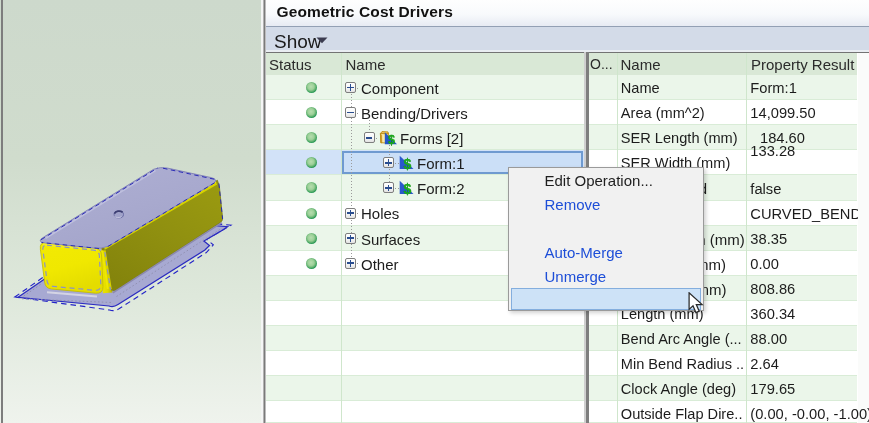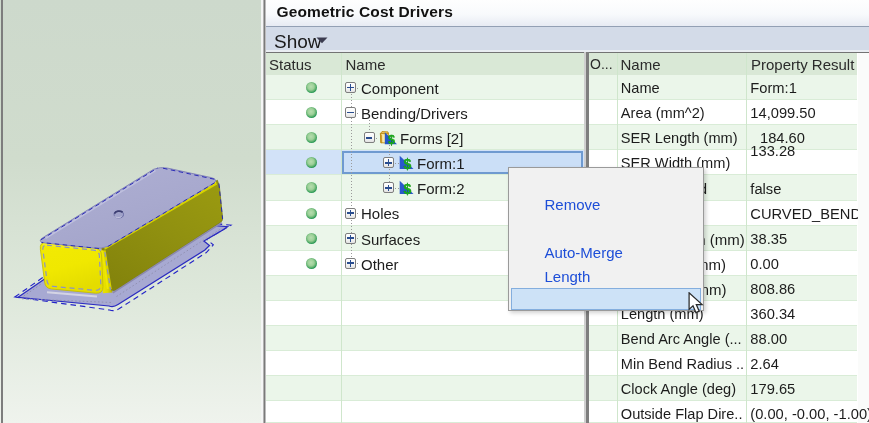--- a/index.html
+++ b/index.html
@@ -266,19 +266,20 @@
 <div class="rtname" style="left:620.8px;top:406.35px;">Outside Flap Dire..</div>
 <div class="celltxt" style="left:698.7px;top:180.35px;">d</div>
 <div class="celltxt" style="left:697.2px;top:230.55000000000004px;">h (mm)</div>
 <div class="celltxt" style="left:691.0px;top:255.65px;">(mm)</div>
 <div class="celltxt" style="left:691.5px;top:280.75px;">(mm)</div>
 <div class="abs" style="left:617.0px;top:53.2px;width:1px;height:369.8px;background:#cfe6cc;"></div>
 <div class="abs" style="left:746.0px;top:53.2px;width:1px;height:369.8px;background:#cfe6cc;"></div>
 <div class="abs" style="left:857.5px;top:53.2px;width:11.5px;height:369.8px;background:#fafbfa;"></div>
 <div class="valtxt" style="left:750.3px;top:406.45000000000005px;">(0.00, -0.00, -1.00)</div>
 <div class="abs" style="left:508px;top:167px;width:195.5px;height:144px;background:#f1f1f1;border:1px solid #9a9a9a;box-sizing:border-box;box-shadow:2px 2px 4px rgba(0,0,0,0.18);">
+    <div class="mi en" style="top:4px">Edit Operation...</div>
     <div class="mi dis" style="top:28px">Remove</div>
     <div class="mi dis" style="top:76px">Auto-Merge</div>
-    <div class="mi dis" style="top:100px">Length</div>
+    <div class="mi dis" style="top:100px">Unmerge</div>
     <div class="abs" style="left:1.5px;top:120px;width:190.5px;height:21.5px;background:#cde2f7;border:1px solid #84aede;box-sizing:border-box;"></div>
   </div>
 <svg class="abs" style="left:688.4px;top:292px" width="17" height="22" viewBox="0 0 17 22">
     <polygon points="1.1,0.8 1.1,17.4 5.0,13.8 7.9,20.6 11.2,19.2 8.3,12.5 14.1,12.5" fill="#fff" stroke="#2a2a2a" stroke-width="1.25"></polygon>
   </svg>
 </body></html>

